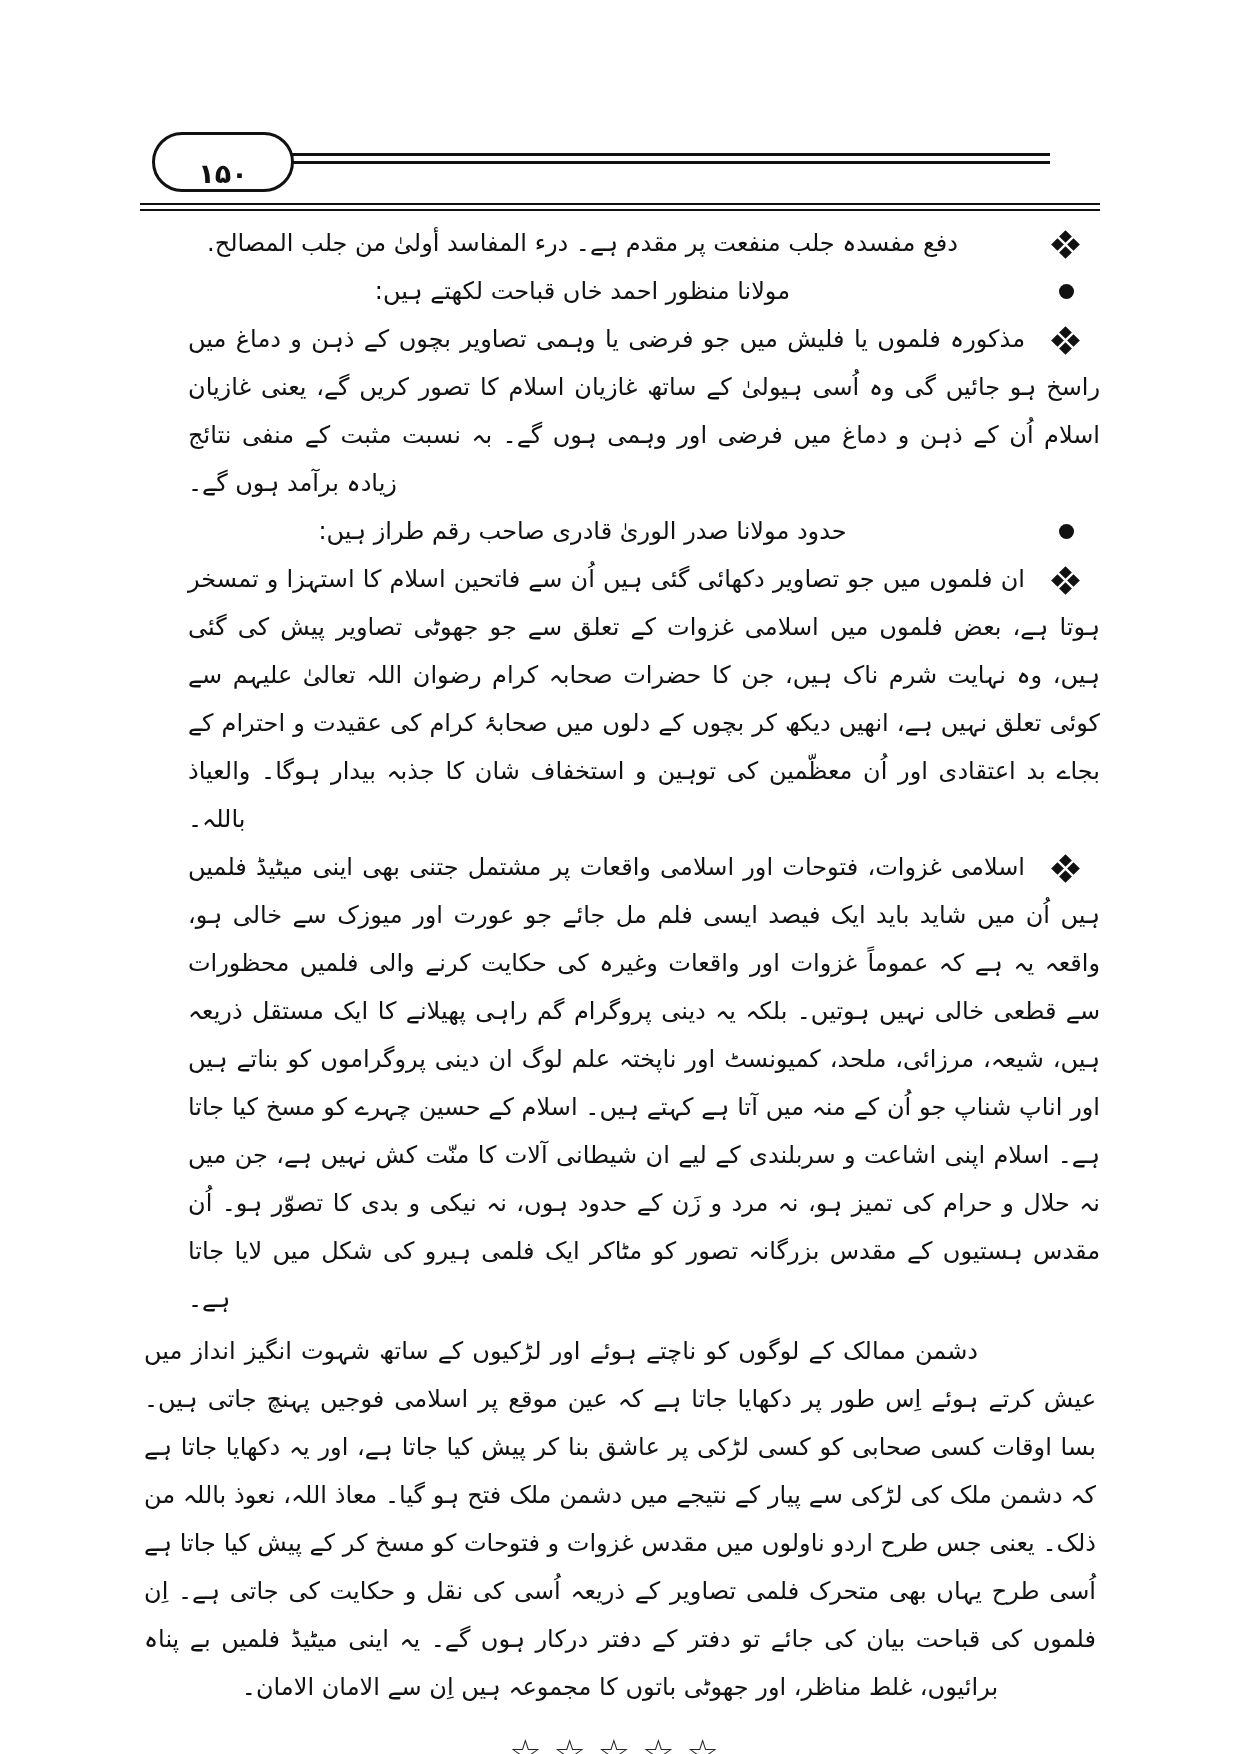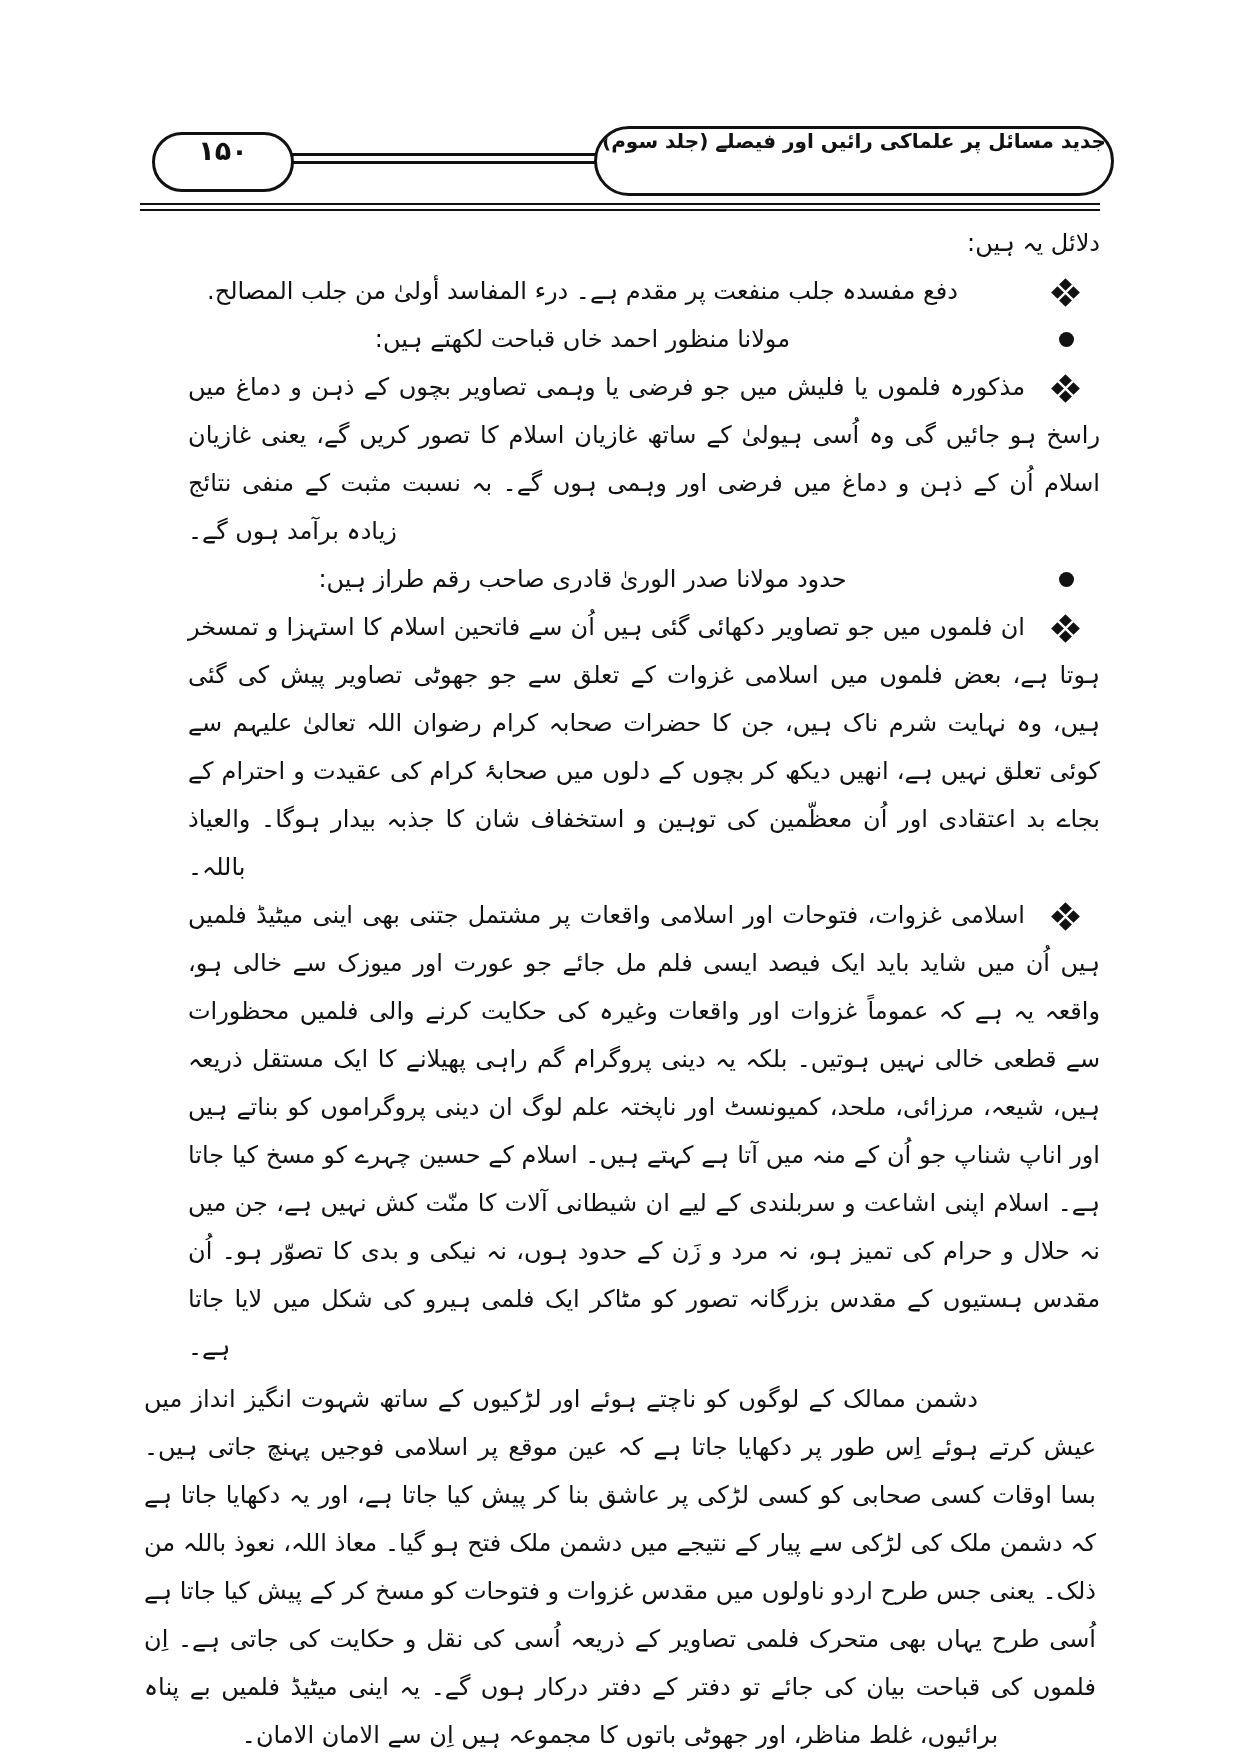--- a/index.html
+++ b/index.html
@@ -36,21 +36,21 @@
     z-index: 0;
   }
   .pill {
     position: absolute;
     z-index: 1;
     background: #ffffff;
     border: 3.5px solid #111;
     border-radius: 36px;
     box-sizing: border-box;
     display: flex;
-    align-items: flex-start;
+    align-items: flex-end;
     justify-content: center;
   }
   .pill-number {
     left: 12px;
     top: 6px;
     width: 142px;
     height: 60px;
     font-size: 27px;
     font-weight: bold;
   }
@@ -144,30 +144,26 @@
 </head>
 <body>
 
 <div class="page">
 
   <header class="page-header">
     <div class="connector-rule"></div>
     <div class="pill pill-number">
       <span>۱۵۰</span>
     </div>
-    <div class="pill pill-title">
-      <span>جدید مسائل پر علماکی رائیں اور فیصلے (جلد سوم)</span>
-    </div>
   </header>
 
   <div class="double-rule"></div>
 
   <main class="page-body">
 
-    <p class="intro-line">دلائل یہ ہیں:</p>
 
     <div class="item short">
       <span class="bullet-diamond">
           <i></i>
           <i></i>
           <i></i>
           <i></i>
         </span>
       <p class="item-text">دفع مفسدہ جلب منفعت پر مقدم ہے۔ درء المفاسد أولیٰ من جلب المصالح.</p>
     </div>

